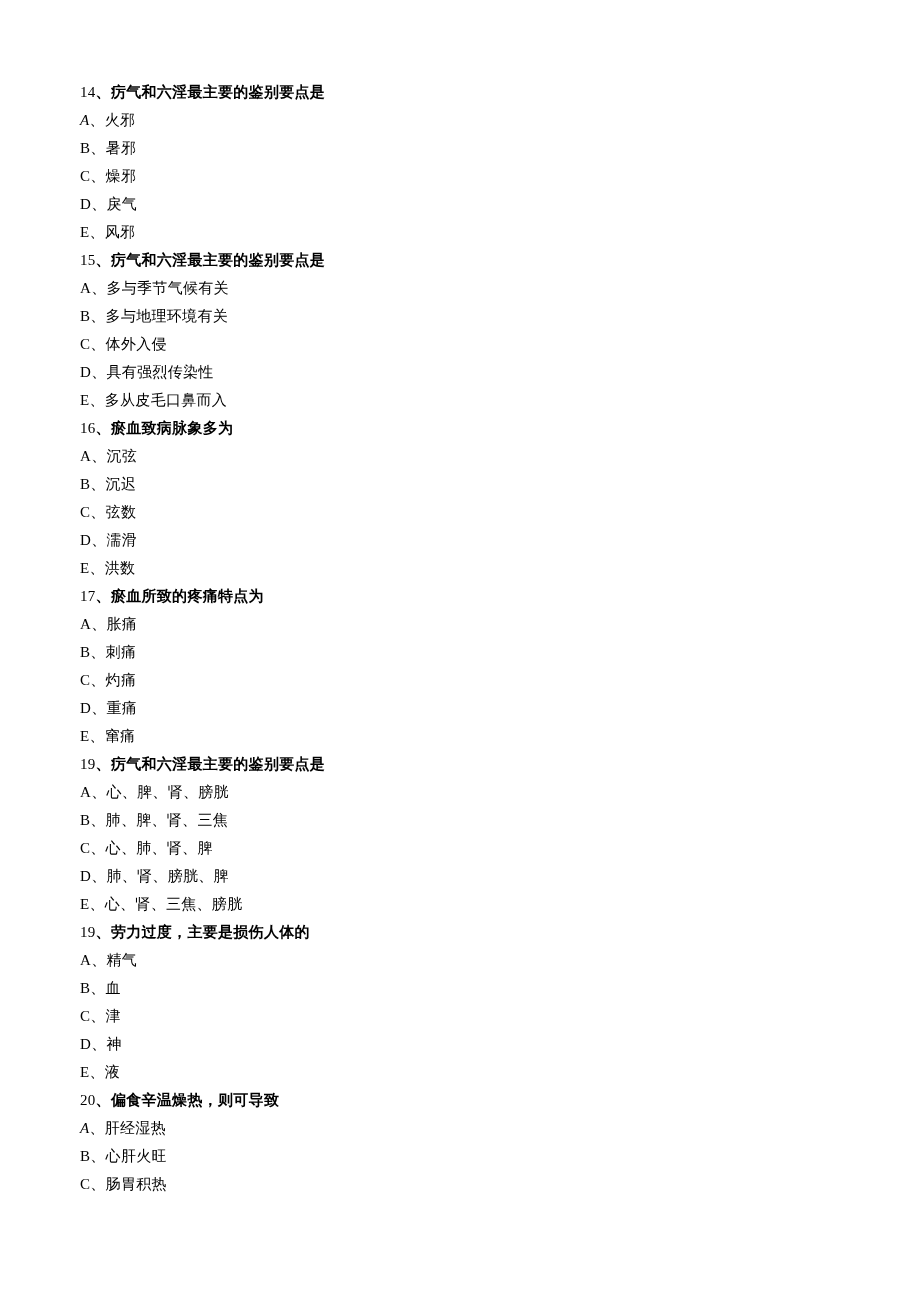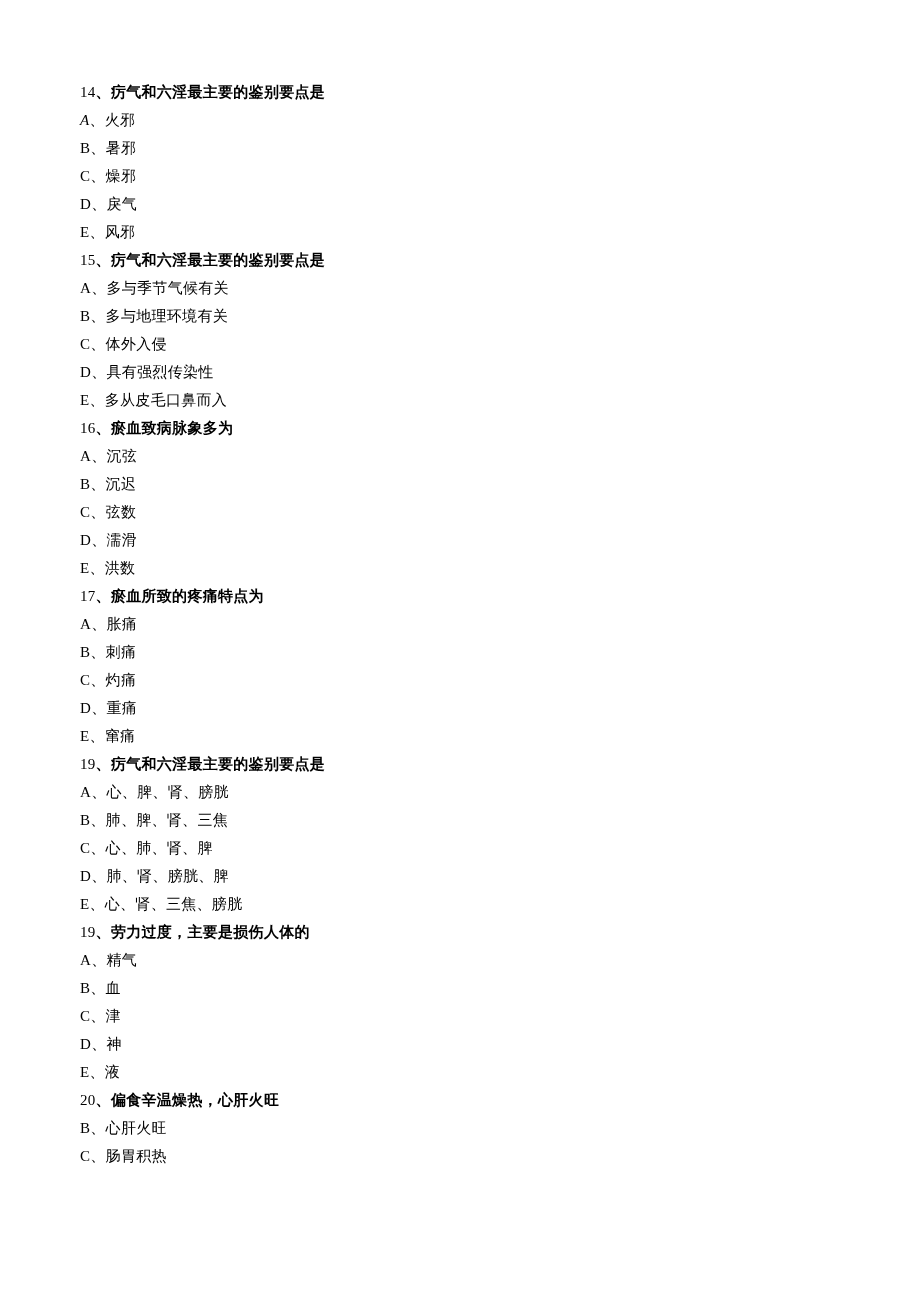--- a/index.html
+++ b/index.html
@@ -73,17 +73,18 @@
     </div>
     <div class="question-block">
       <div class="question-stem"><span class="question-number">19</span><span>、劳力过度，主要是损伤人体的</span></div>
       <div class="option"><span class="option-letter">A</span><span>、精气</span></div>
       <div class="option"><span class="option-letter">B</span><span>、血</span></div>
       <div class="option"><span class="option-letter">C</span><span>、津</span></div>
       <div class="option"><span class="option-letter">D</span><span>、神</span></div>
       <div class="option"><span class="option-letter">E</span><span>、液</span></div>
     </div>
     <div class="question-block">
-      <div class="question-stem"><span class="question-number">20</span><span>、偏食辛温燥热，心肝火旺</span></div>
+      <div class="question-stem"><span class="question-number">20</span><span>、偏食辛温燥热，则可导致</span></div>
+      <div class="option"><span class="option-letter-italic">A</span><span>、肝经湿热</span></div>
       <div class="option"><span class="option-letter">B</span><span>、心肝火旺</span></div>
       <div class="option"><span class="option-letter">C</span><span>、肠胃积热</span></div>
     </div>
   </div>
 
 </body></html>

